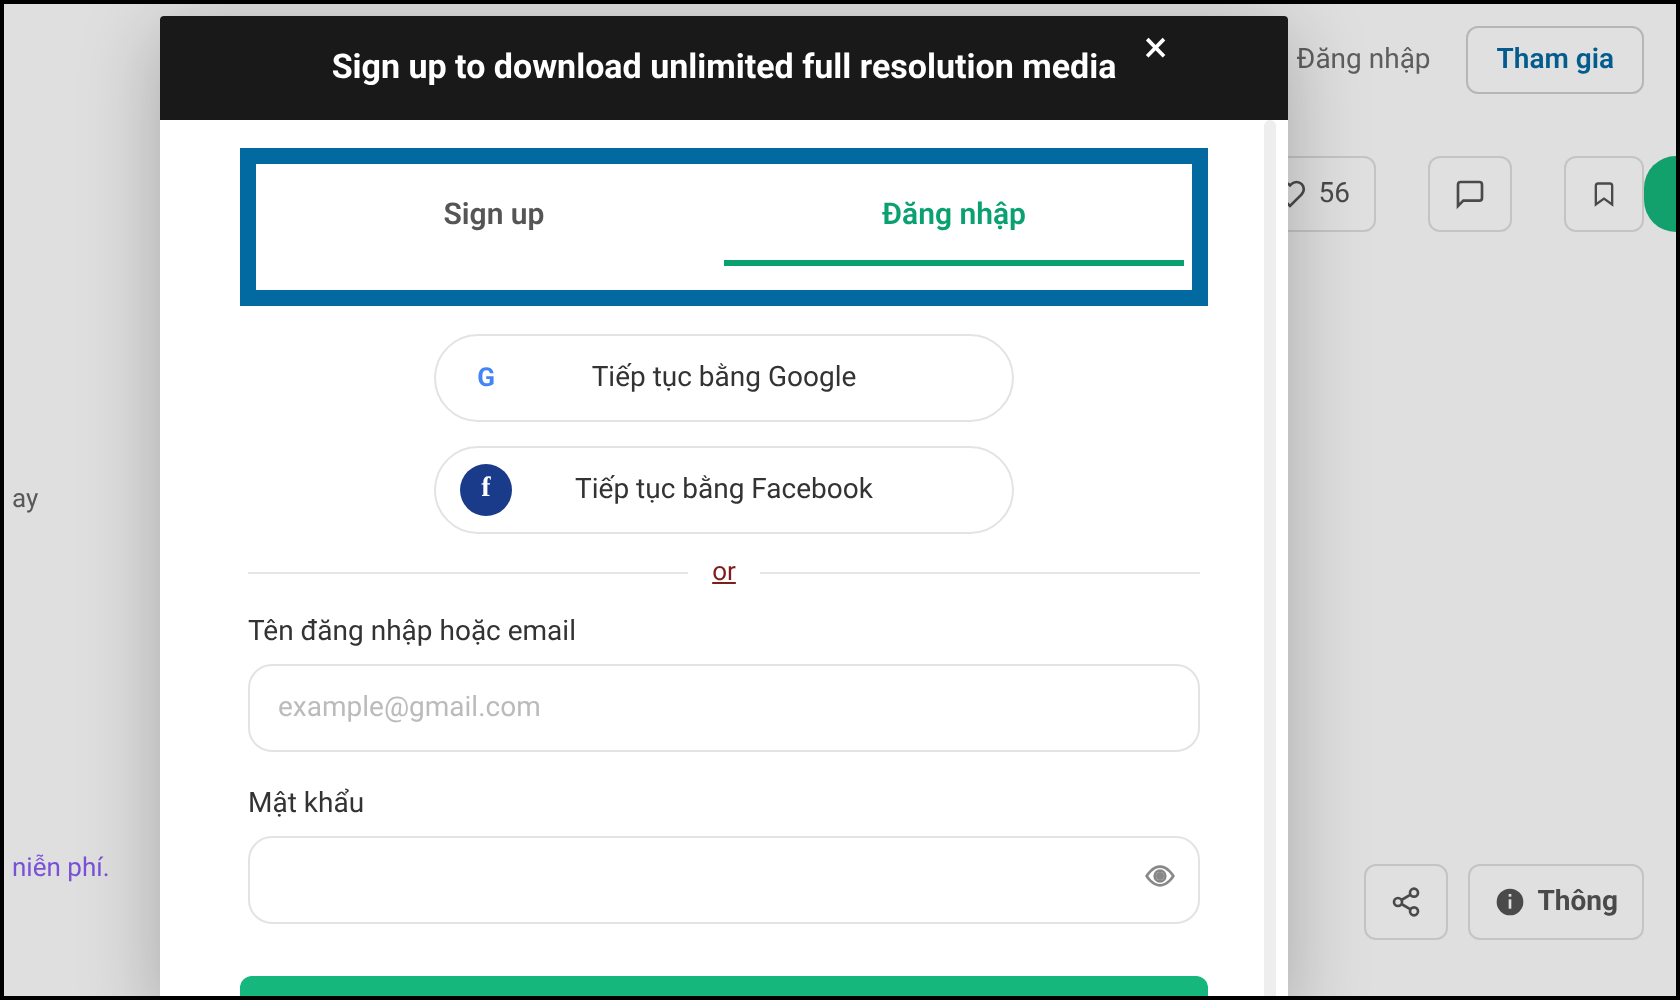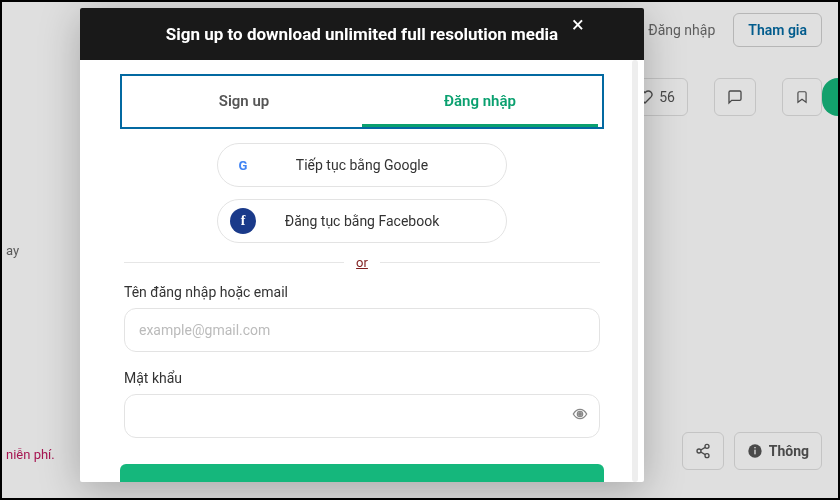--- a/index.html
+++ b/index.html
@@ -3,31 +3,31 @@
 <meta charset="utf-8">
 <style>
   * { box-sizing: border-box; margin: 0; padding: 0; font-family: -apple-system, BlinkMacSystemFont, "Segoe UI", Roboto, Helvetica, Arial, sans-serif; }
   body { width: 840px; height: 500px; background: #f5f5f5; position: relative; overflow: hidden; border: 2px solid #000; }
   .backdrop { position: absolute; inset: 0; background: rgba(255,255,255,0.9); }
   .dim { position: absolute; inset: 0; background: rgba(0,0,0,0.12); }
   .top-nav { position: absolute; top: 0; left: 0; right: 0; height: 56px; display: flex; align-items: center; justify-content: flex-end; padding: 0 16px; gap: 18px; color: #555; font-size: 14px; }
   .nav-link { color: #6b6b6b; }
   .nav-pill { border: 1px solid #d0d0d0; border-radius: 6px; padding: 8px 14px; background: #fff; color: #0369a1; font-weight: 600; }
   .left-text { position: absolute; left: 4px; top: 50%; transform: translateY(-50%); color: #666; font-size: 13px; }
-  .bottom-left { position: absolute; left: 4px; bottom: 36px; color: #be185d; font-size: 13px; }
+  .bottom-left { position: absolute; left: 4px; bottom: 56px; color: #8b5cf6; font-size: 13px; }
   .like-row { position: absolute; top: 76px; right: 16px; display: flex; gap: 26px; align-items: center; }
   .icon-btn { background: #fff; border: 1px solid #e0e0e0; border-radius: 6px; height: 38px; min-width: 40px; padding: 0 12px; display: flex; align-items: center; justify-content: center; gap: 6px; color: #555; font-size: 14px; }
   .green-dot { width: 16px; height: 38px; background: #15b77c; border-radius: 19px 0 0 19px; position: absolute; right: 0; top: 76px; }
   .bottom-right { position: absolute; right: 16px; bottom: 28px; display: flex; gap: 10px; font-weight: bold; }
   .modal { position: absolute; left: 78px; top: 6px; width: 564px; background: #fff; border-radius: 2px; box-shadow: 0 8px 40px rgba(0,0,0,0.25); overflow: hidden; }
   .modal-close { position: absolute; left: 570px; top: 10px; color: #fff; font-size: 22px; cursor: pointer; }
   .modal-header { background: #191919; color: #fff; text-align: center; padding: 16px 20px; font-weight: 700; font-size: 17px; }
   .modal-body { padding: 14px 44px 18px; position: relative; }
   .modal-body::after { content:''; position:absolute; right:6px; top:0; bottom:0; width:6px; background: #eee; border-radius:3px; }
-  .tabs-box { border: 2px solid #0369a1; padding: 4px 4px 0 4px; margin: 0 -4px 14px; }
+  .tabs-box { border: 8px solid #0369a1; padding: 4px 4px 12px 4px; margin: 0 -4px 14px; }
   .tabs { display: flex; }
   .tab { flex: 1; text-align: center; padding: 12px 0 14px; font-size: 15px; font-weight: 600; color: #555; }
   .tab.active { color: #0aa06f; border-bottom: 3px solid #0aa06f; }
   .social-btn { display: flex; align-items: center; width: 290px; margin: 0 auto 12px; border: 1px solid #e3e3e3; border-radius: 22px; height: 44px; padding: 0 12px; color: #333; font-size: 14px; }
   .social-icon { width: 26px; height: 26px; border-radius: 50%; display: flex; align-items: center; justify-content: center; font-weight: 700; font-size: 13px; flex-shrink: 0; }
   .g-icon { color: #4285F4; }
   .g-icon span:nth-child(1){color:#4285F4}.g-icon span:nth-child(2){color:#EA4335}
   .fb-icon { background: #1a3a8a; color: #fff; font-family: Georgia, serif; font-size: 14px; }
   .social-label { flex: 1; text-align: center; padding-right: 26px; }
   .divider { display: flex; align-items: center; gap: 12px; margin: 8px 0 14px; color: #7f1d1d; font-size: 13px; text-decoration: underline; }
@@ -108,21 +108,21 @@
     </div>
 
     <div class="social-btn">
       <span class="social-icon g-icon">
           <span>G</span>
         </span>
       <span class="social-label">Tiếp tục bằng Google</span>
     </div>
     <div class="social-btn">
       <span class="social-icon fb-icon">f</span>
-      <span class="social-label">Đăng tục bằng Facebook</span>
+      <span class="social-label">Tiếp tục bằng Facebook</span>
     </div>
 
     <div class="divider">
         <span>or</span>
       </div>
 
     <div class="field-label">Tên đăng nhập hoặc email</div>
     <input class="text-input" type="text" placeholder="example@gmail.com" style="">
 
     <div class="field-label">Mật khẩu</div>

